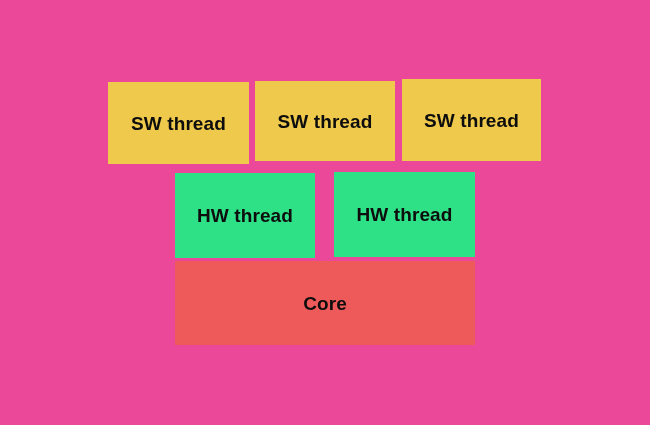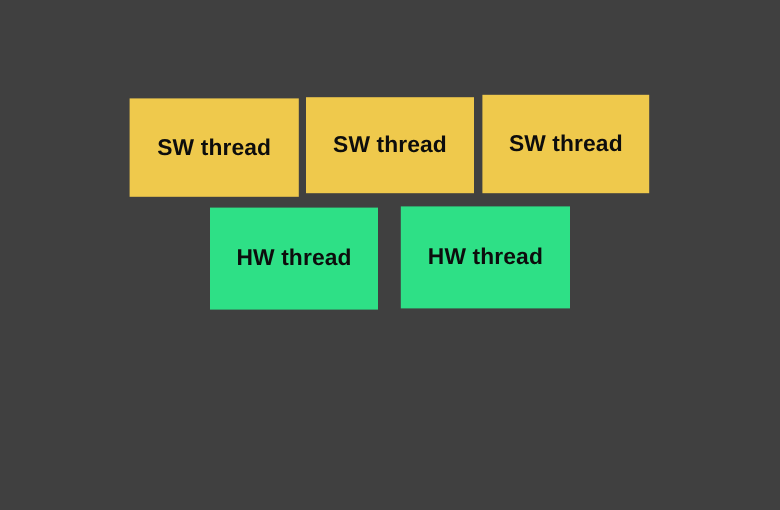--- a/index.html
+++ b/index.html
@@ -48,21 +48,21 @@
   
   #hw-thread-0 { left: 175px; top: 173px; width: 140px; height: 85px; }
   #hw-thread-1 { left: 334px; top: 172px; width: 141px; height: 85px; }
 
   
   #core-0      { left: 175px; top: 261px; width: 300px; height: 84px; }
 </style>
 </head>
 <body style="background: rgb(255, 255, 255);">
 
-<div id="diagram-canvas" style="background: #404040;">
+<div id="diagram-canvas" style="background: #ec4899;">
 
   <div class="node-box layer-sw" id="sw-thread-0" style="background: rgb(239, 201, 76);">
     <span class="node-label" style="color: rgb(13, 13, 13);">SW thread</span>
   </div>
 
   <div class="node-box layer-sw" id="sw-thread-1" style="background: rgb(239, 201, 76);">
     <span class="node-label" style="color: rgb(13, 13, 13);">SW thread</span>
   </div>
 
   <div class="node-box layer-sw" id="sw-thread-2" style="background: rgb(239, 201, 76);">
@@ -70,14 +70,17 @@
   </div>
 
   <div class="node-box layer-hw" id="hw-thread-0" style="background: rgb(46, 224, 134);">
     <span class="node-label" style="color: rgb(13, 13, 13);">HW thread</span>
   </div>
 
   <div class="node-box layer-hw" id="hw-thread-1" style="background: rgb(46, 224, 134);">
     <span class="node-label" style="color: rgb(13, 13, 13);">HW thread</span>
   </div>
 
+  <div class="node-box layer-core" id="core-0" style="background: rgb(238, 90, 90);">
+    <span class="node-label" style="color: rgb(13, 13, 13);">Core</span>
+  </div>
 
 </div>
 
 </body></html>

